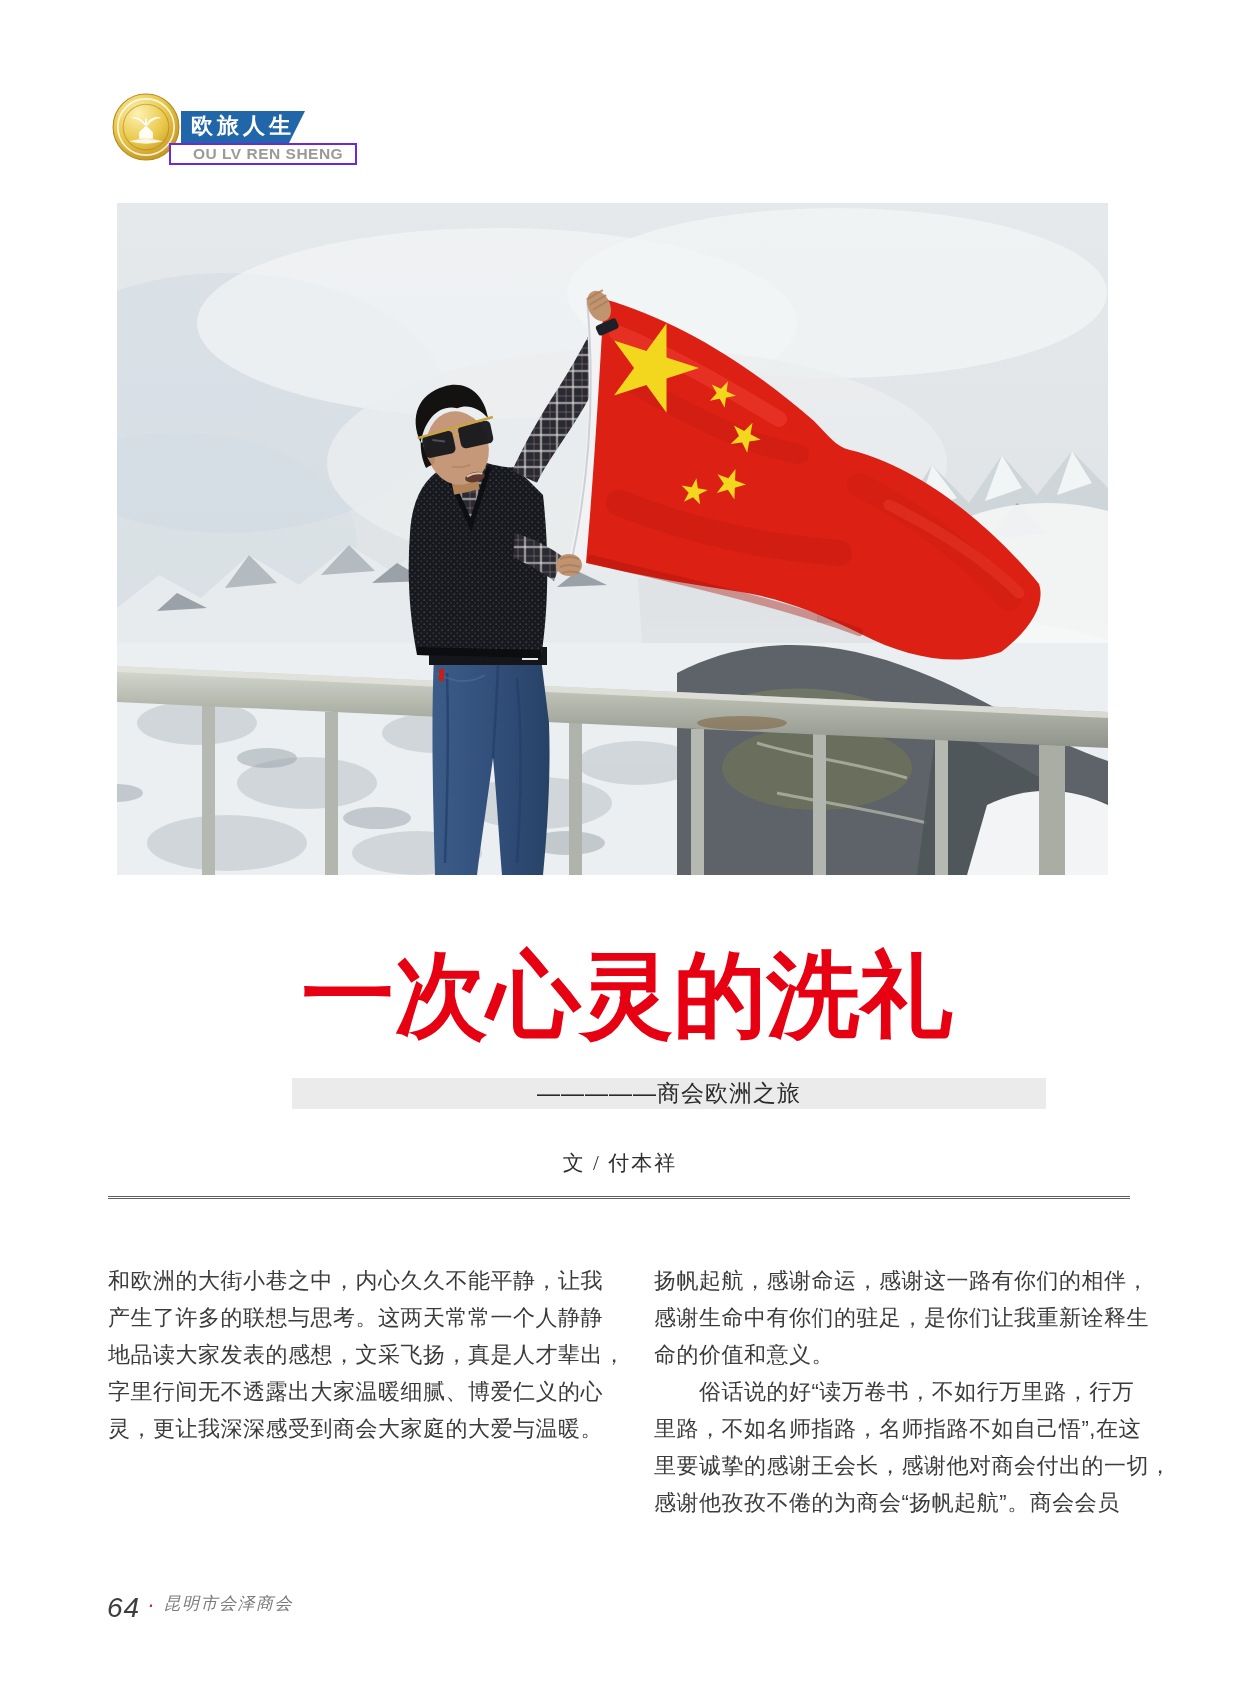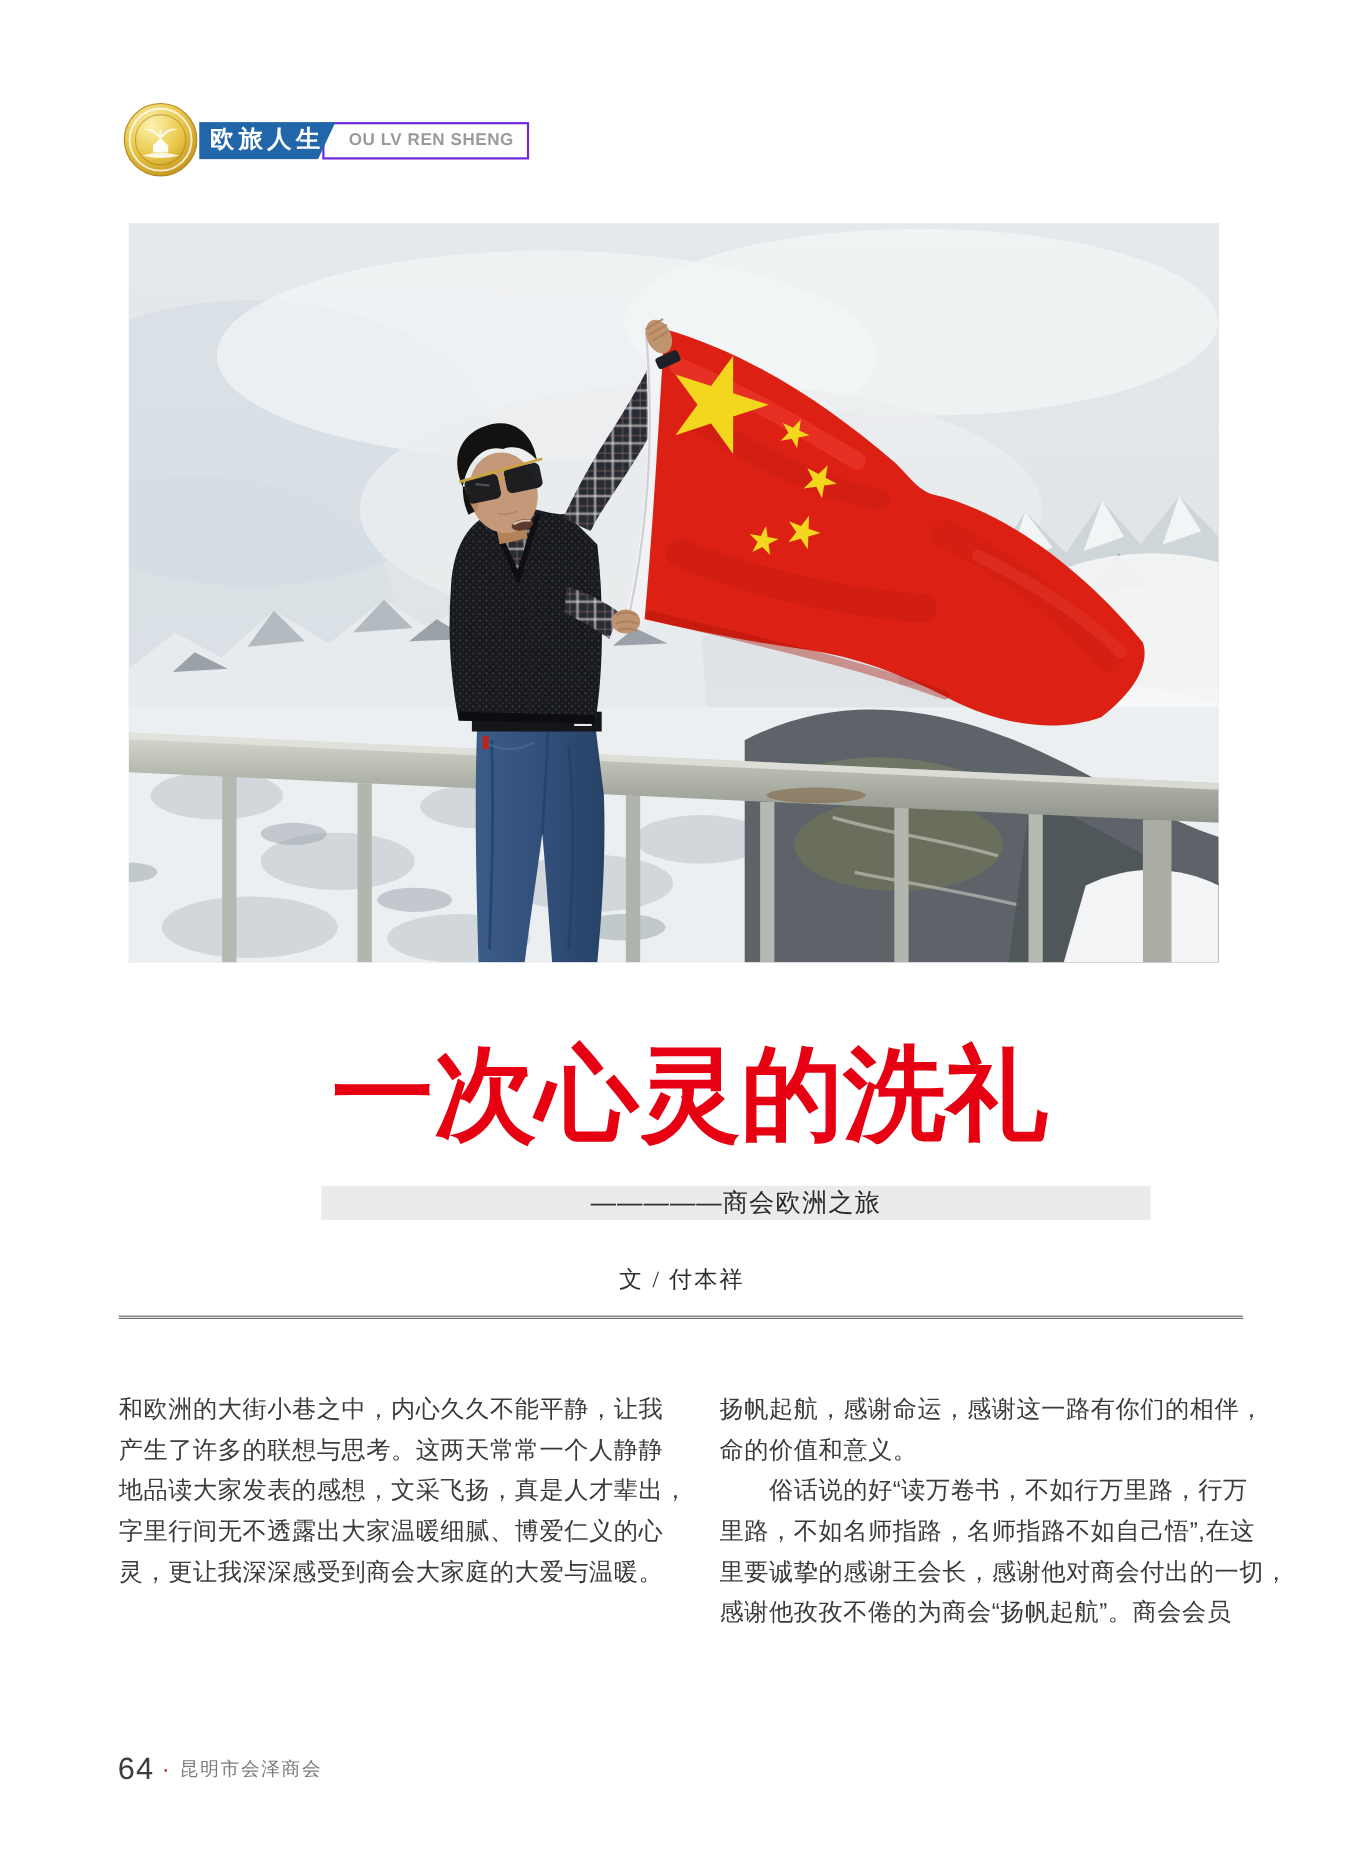--- a/index.html
+++ b/index.html
@@ -1,21 +1,21 @@
 <!DOCTYPE html>
 <html><head>
 <meta charset="utf-8">
 <style>
   html,body{margin:0;padding:0;background:#ffffff;}
   .page{position:relative;width:1240px;height:1683px;background:#ffffff;overflow:hidden;
         font-family:"Liberation Sans","DejaVu Sans",sans-serif;}
 
   
   .logo{position:absolute;left:112px;top:93px;width:68px;height:68px;}
-  .band{position:absolute;left:181px;top:111px;height:34px;display:flex;align-items:stretch;}
+  .band{position:absolute;left:181px;top:111px;height:34px;display:flex;align-items:stretch;flex-direction:column;}
   .band-blue{position:relative;z-index:2;width:124px;background:#2166a8;
              clip-path:polygon(0 0,100% 0,calc(100% - 16px) 100%,0 100%);
              display:flex;align-items:center;justify-content:center;}
   .band-blue span{color:#ffffff;font-family:"Liberation Serif","DejaVu Serif",serif;
                   font-size:22px;font-weight:600;letter-spacing:4px;padding-bottom:2px;}
   .band-pinyin{margin-left:-12px;border:2px solid #6d28d9;background:#ffffff;
                display:flex;align-items:center;padding:0 12px 0 22px;}
   .band-pinyin span{color:#9a9a9a;font-size:15.5px;font-weight:700;letter-spacing:.5px;}
 
   
@@ -33,21 +33,21 @@
           font-family:"Liberation Serif","DejaVu Serif",serif;font-size:21px;color:#2f2f2f;letter-spacing:2px;}
   .rule{position:absolute;left:108px;top:1196px;width:1022px;height:0;border-top:3px double #5f5f5f;}
 
   
   .col{position:absolute;top:1262px;width:478px;font-size:22px;color:#3b3b3b;}
   .col-left{left:108px;}
   .col-right{left:654px;}
   .col .line{height:37px;line-height:37px;white-space:nowrap;letter-spacing:.5px;}
 
   
-  .footer{position:absolute;left:107px;top:1592px;display:flex;align-items:center;}
+  .footer{position:absolute;left:107px;top:1592px;display:flex;align-items:flex-start;font-style:italic;}
   .footer .num{font-size:28px;color:#3d3d3d;letter-spacing:1px;}
   .footer .dot{font-size:22px;color:#b03527;margin:0 9px 0 7px;}
   .footer .pub{font-size:17px;color:#7b7b7b;letter-spacing:1.5px;}
 </style>
 </head>
 <body>
 
 <div class="page">
 
   <div class="logo">
@@ -256,20 +256,21 @@
 
   <div class="col col-left">
     <div class="line">和欧洲的大街小巷之中，内心久久不能平静，让我</div>
     <div class="line">产生了许多的联想与思考。这两天常常一个人静静</div>
     <div class="line">地品读大家发表的感想，文采飞扬，真是人才辈出，</div>
     <div class="line">字里行间无不透露出大家温暖细腻、博爱仁义的心</div>
     <div class="line">灵，更让我深深感受到商会大家庭的大爱与温暖。</div>
   </div>
   <div class="col col-right">
     <div class="line">扬帆起航，感谢命运，感谢这一路有你们的相伴，</div>
+    <div class="line">感谢生命中有你们的驻足，是你们让我重新诠释生</div>
     <div class="line">命的价值和意义。</div>
     <div class="line">　　俗话说的好“读万卷书，不如行万里路，行万</div>
     <div class="line">里路，不如名师指路，名师指路不如自己悟”,在这</div>
     <div class="line">里要诚挚的感谢王会长，感谢他对商会付出的一切，</div>
     <div class="line">感谢他孜孜不倦的为商会“扬帆起航”。商会会员</div>
   </div>
 
   <div class="footer">
     <span class="num">64</span>
     <span class="dot">·</span>

